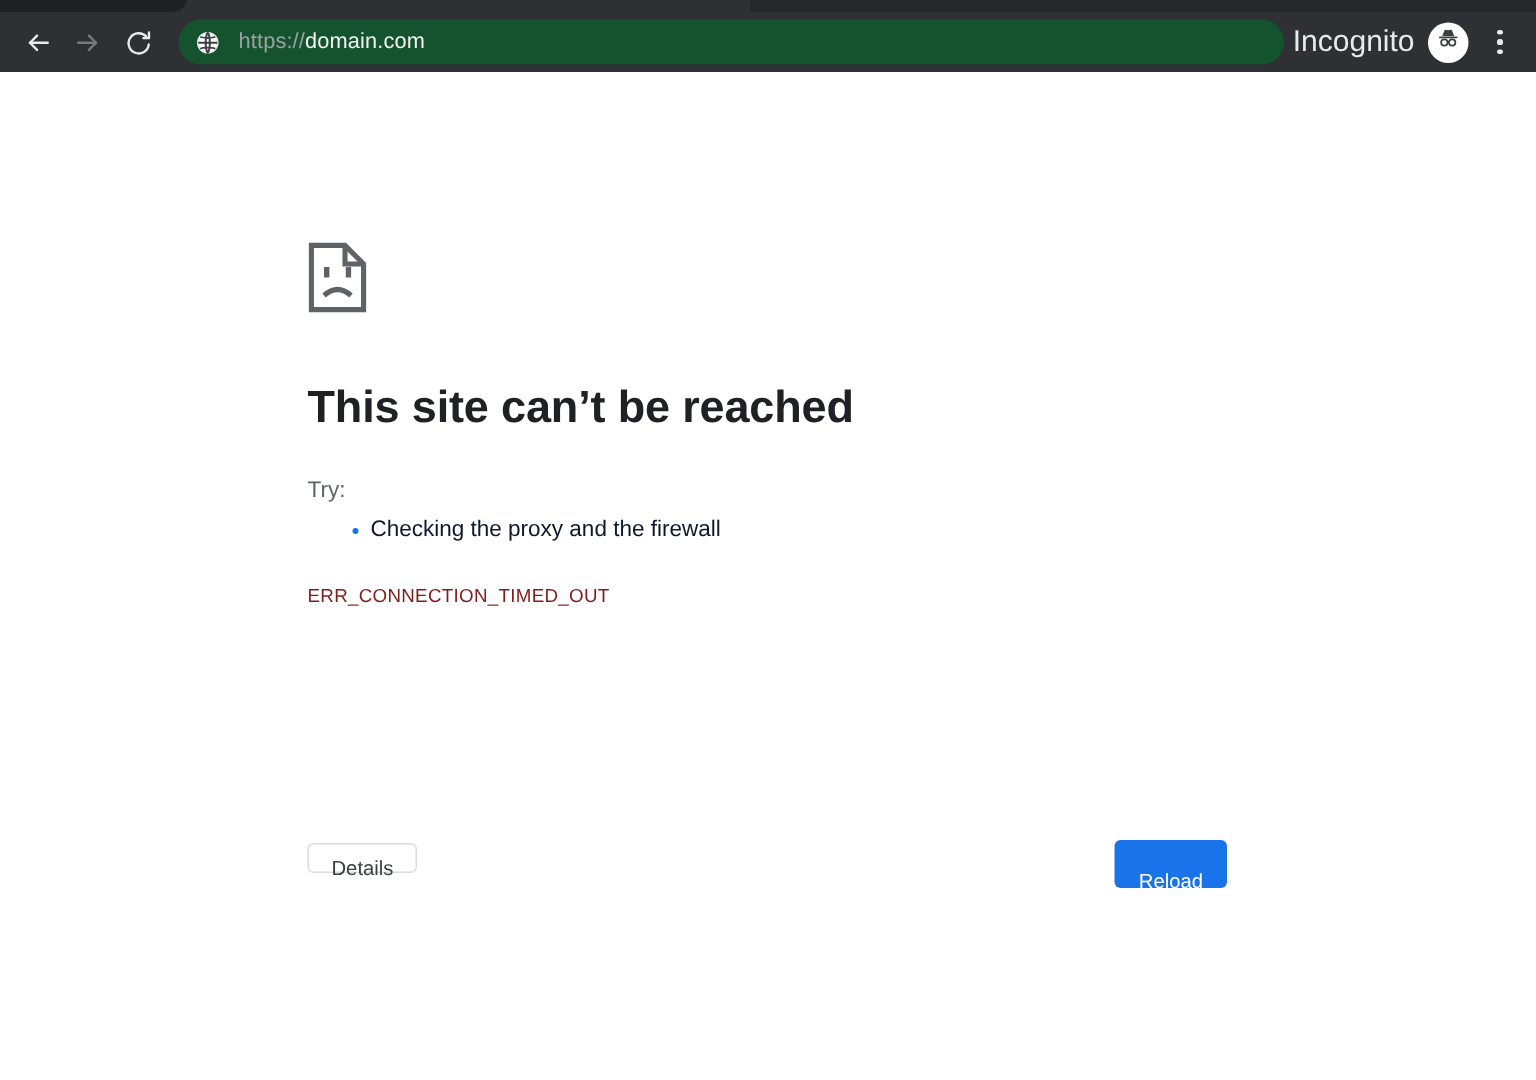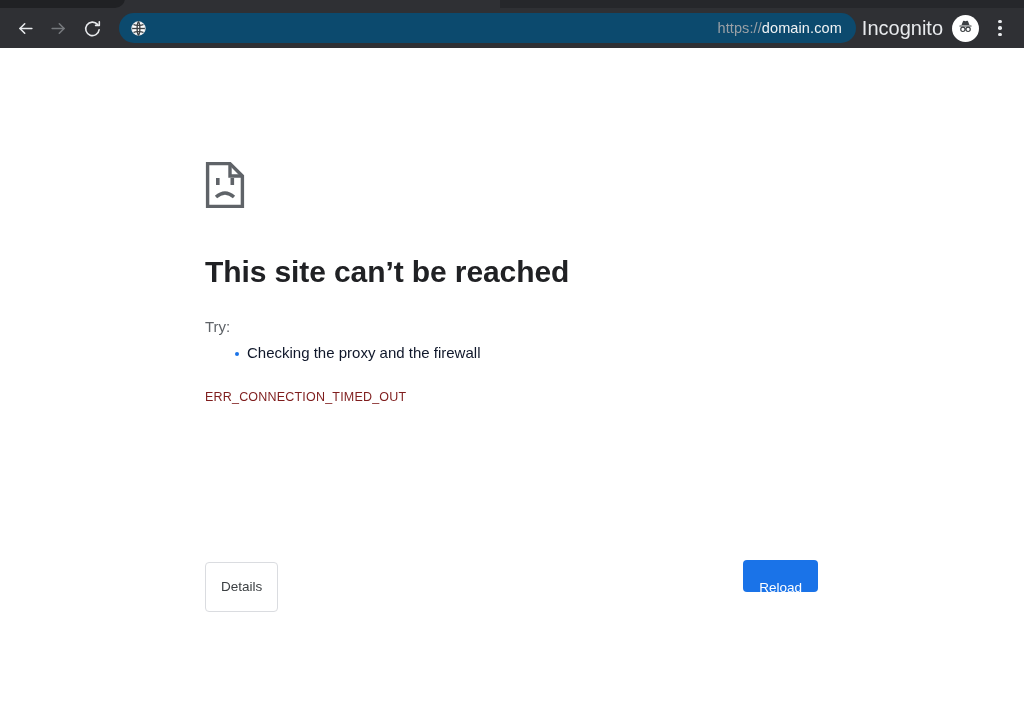--- a/index.html
+++ b/index.html
@@ -75,27 +75,26 @@
   .nav-btn.rel  { margin-left: 4px; }
 
   .nav-btn svg { display: block; }
 
   
   .omnibox {
     margin-left: 12px;
     height: 30px;
     flex: 1 1 auto;
     max-width: 758px;
-    background: #0c4a6e;
+    background: #14532d;
     border-radius: 16px;
     display: flex;
     align-items: center;
     padding: 0 14px 0 11px;
     box-sizing: border-box;
-    justify-content: space-between;
   }
   .site-icon {
     width: 17px;
     height: 17px;
     flex: 0 0 auto;
     margin-right: 12px;
     display: block;
   }
   .omnibox-text {
     font-size: 14.5px;
@@ -231,21 +230,21 @@
     left: 205px;
     top: 512px;
     width: 614px;
     height: 38px;
   }
   .btn-details {
     position: absolute;
     left: 0;
     top: 2px;
     padding: 0 15px;
-    height: 50px;
+    height: 20px;
     line-height: 32px;
     font-size: 13.5px;
     color: #3c4043;
     background: #ffffff;
     border: 1px solid #dadce0;
     border-radius: 4px;
     font-family: "Liberation Sans", sans-serif;
     box-sizing: border-box;
     cursor: pointer;
   }

